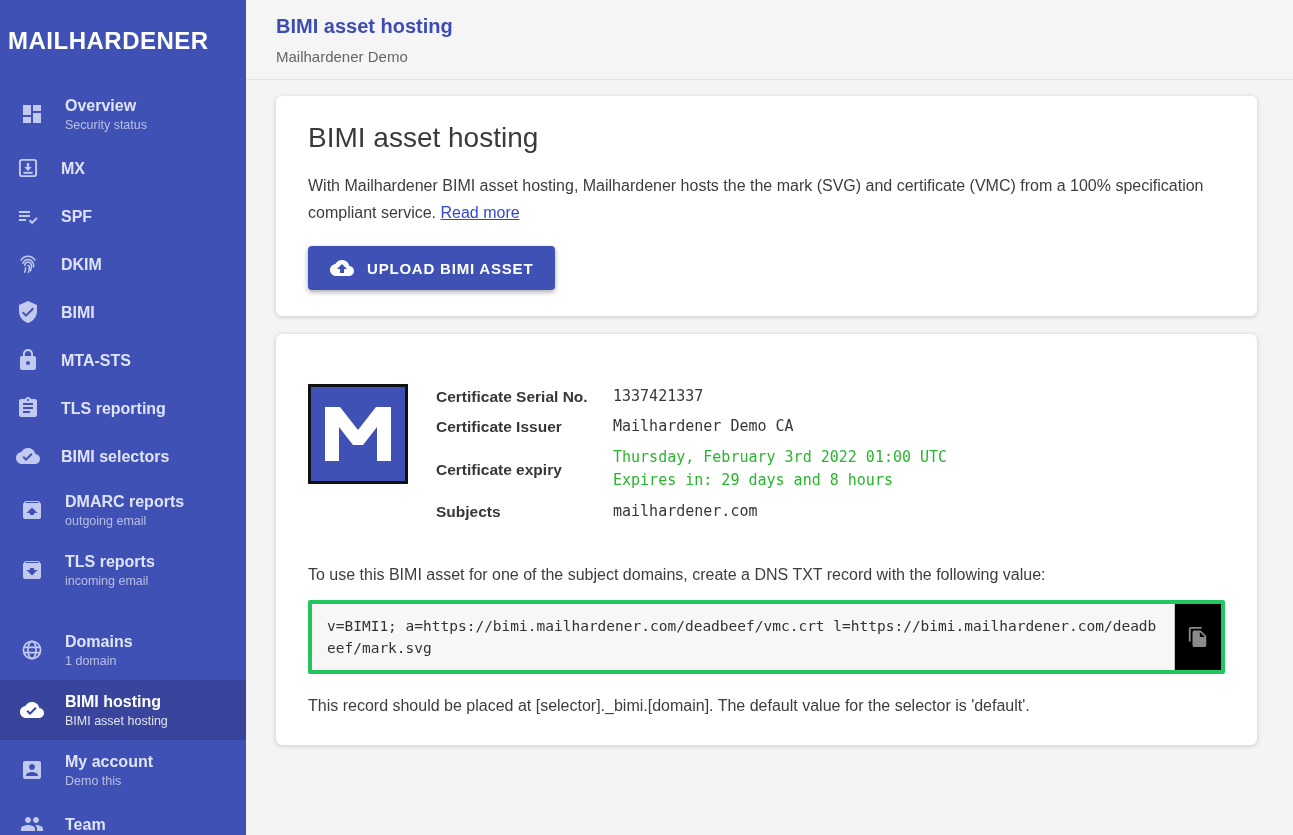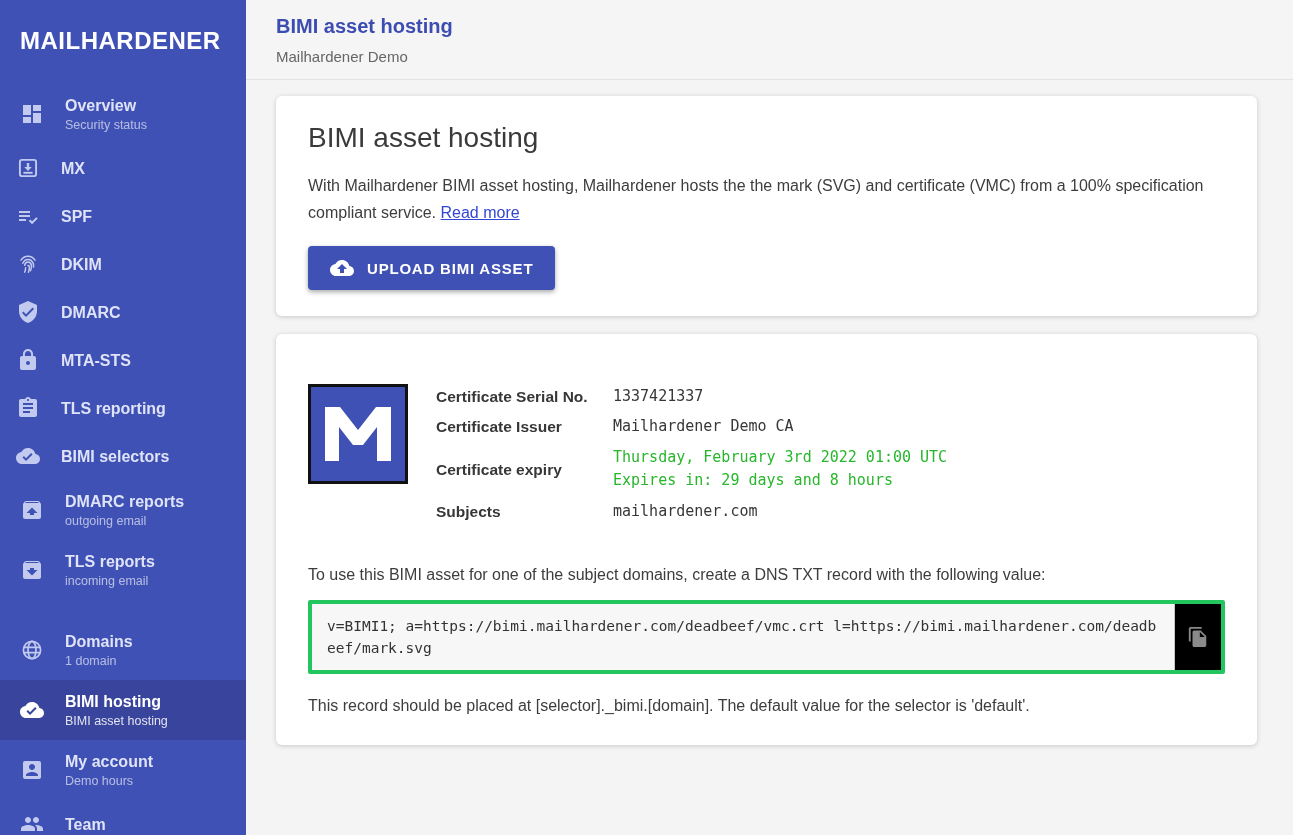--- a/index.html
+++ b/index.html
@@ -1,21 +1,21 @@
 <!DOCTYPE html>
 <html><head>
 <meta charset="utf-8">
 <style>
   html,body{margin:0;padding:0;width:1293px;height:835px;overflow:hidden;
     font-family:"Liberation Sans",sans-serif;background:#f4f4f4;color:#3d3d3d;}
   .app{display:flex;width:1293px;height:835px;}
 
   
   .sidebar{flex:0 0 246px;width:246px;background:#3f51b5;overflow:hidden;}
-  .brand{box-sizing:border-box;height:84px;padding:27px 20px 0;color:#fff;
+  .brand{box-sizing:border-box;height:84px;padding:27px 8px 0;color:#fff;
     font-size:24px;font-weight:700;letter-spacing:.5px;}
   .nav-item{display:flex;align-items:center;min-height:48px;padding:0 12px 0 20px;cursor:pointer;}
   .nav-item.two{min-height:60px;align-items:center;}
   .nav-item.sub{padding-left:16px;}
   .nav-icon{width:24px;height:24px;margin-right:21px;flex:none;color:#c3caef;}
   .nav-icon svg{width:24px;height:24px;display:block;}
   .nav-label{font-size:16px;font-weight:700;color:#dfe3f7;line-height:19px;}
   .nav-sub{font-size:12.5px;color:rgba(255,255,255,.62);line-height:16px;margin-top:2px;}
   .nav-item.selected{background:#39459c;}
   .nav-item.selected .nav-icon{color:#ffffff;}
@@ -117,21 +117,21 @@
         </span>
         <span class="nav-label">DKIM</span>
       </div>
 
       <div class="nav-item sub">
         <span class="nav-icon">
           <svg viewBox="0 0 24 24" fill="currentColor">
               <path d="M12 1L3 5v6c0 5.55 3.84 10.74 9 12 5.16-1.26 9-6.45 9-12V5l-9-4zm-2 16l-4-4 1.41-1.41L10 14.17l6.59-6.59L18 9l-8 8z"></path>
             </svg>
         </span>
-        <span class="nav-label">DMARC</span>
+        <span class="nav-label">BIMI</span>
       </div>
 
       <div class="nav-item sub">
         <span class="nav-icon">
           <svg viewBox="0 0 24 24" fill="currentColor">
               <path d="M18 8h-1V6c0-2.76-2.24-5-5-5S7 3.24 7 6v2H6c-1.1 0-2 .9-2 2v10c0 1.1.9 2 2 2h12c1.1 0 2-.9 2-2V10c0-1.1-.9-2-2-2zm-6 9c-1.1 0-2-.9-2-2s.9-2 2-2 2 .9 2 2-.9 2-2 2zm3.1-9H8.9V6c0-1.71 1.39-3.1 3.1-3.1 1.71 0 3.1 1.39 3.1 3.1v2z"></path>
             </svg>
         </span>
         <span class="nav-label">MTA-STS</span>
       </div>
@@ -207,21 +207,21 @@
       </div>
 
       <div class="nav-item two">
         <span class="nav-icon">
           <svg viewBox="0 0 24 24" fill="currentColor">
               <path d="M3 5v14c0 1.1.9 2 2 2h14c1.1 0 2-.9 2-2V5c0-1.1-.9-2-2-2H5c-1.1 0-2 .9-2 2zm12 4c0 1.66-1.34 3-3 3s-3-1.34-3-3 1.34-3 3-3 3 1.34 3 3zm-9 8c0-2 4-3.1 6-3.1s6 1.1 6 3.1v1H6v-1z"></path>
             </svg>
         </span>
         <span class="nav-text">
           <div class="nav-label">My account</div>
-          <div class="nav-sub">Demo hours</div>
+          <div class="nav-sub">Demo this</div>
         </span>
       </div>
 
       <div class="nav-item">
         <span class="nav-icon">
           <svg viewBox="0 0 24 24" fill="currentColor">
               <path d="M16 11c1.66 0 2.99-1.34 2.99-3S17.66 5 16 5c-1.66 0-3 1.34-3 3s1.34 3 3 3zm-8 0c1.66 0 2.99-1.34 2.99-3S9.66 5 8 5C6.34 5 5 6.34 5 8s1.34 3 3 3zm0 2c-2.33 0-7 1.17-7 3.5V19h14v-2.5c0-2.33-4.67-3.5-7-3.5zm8 0c-.29 0-.62.02-.97.05 1.16.84 1.97 1.97 1.97 3.45V19h6v-2.5c0-2.33-4.67-3.5-7-3.5z"></path>
             </svg>
         </span>
         <span class="nav-label">Team</span>

